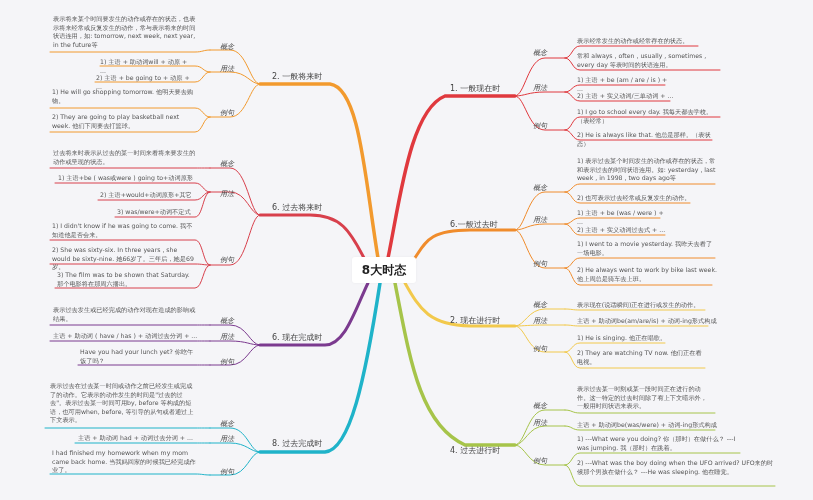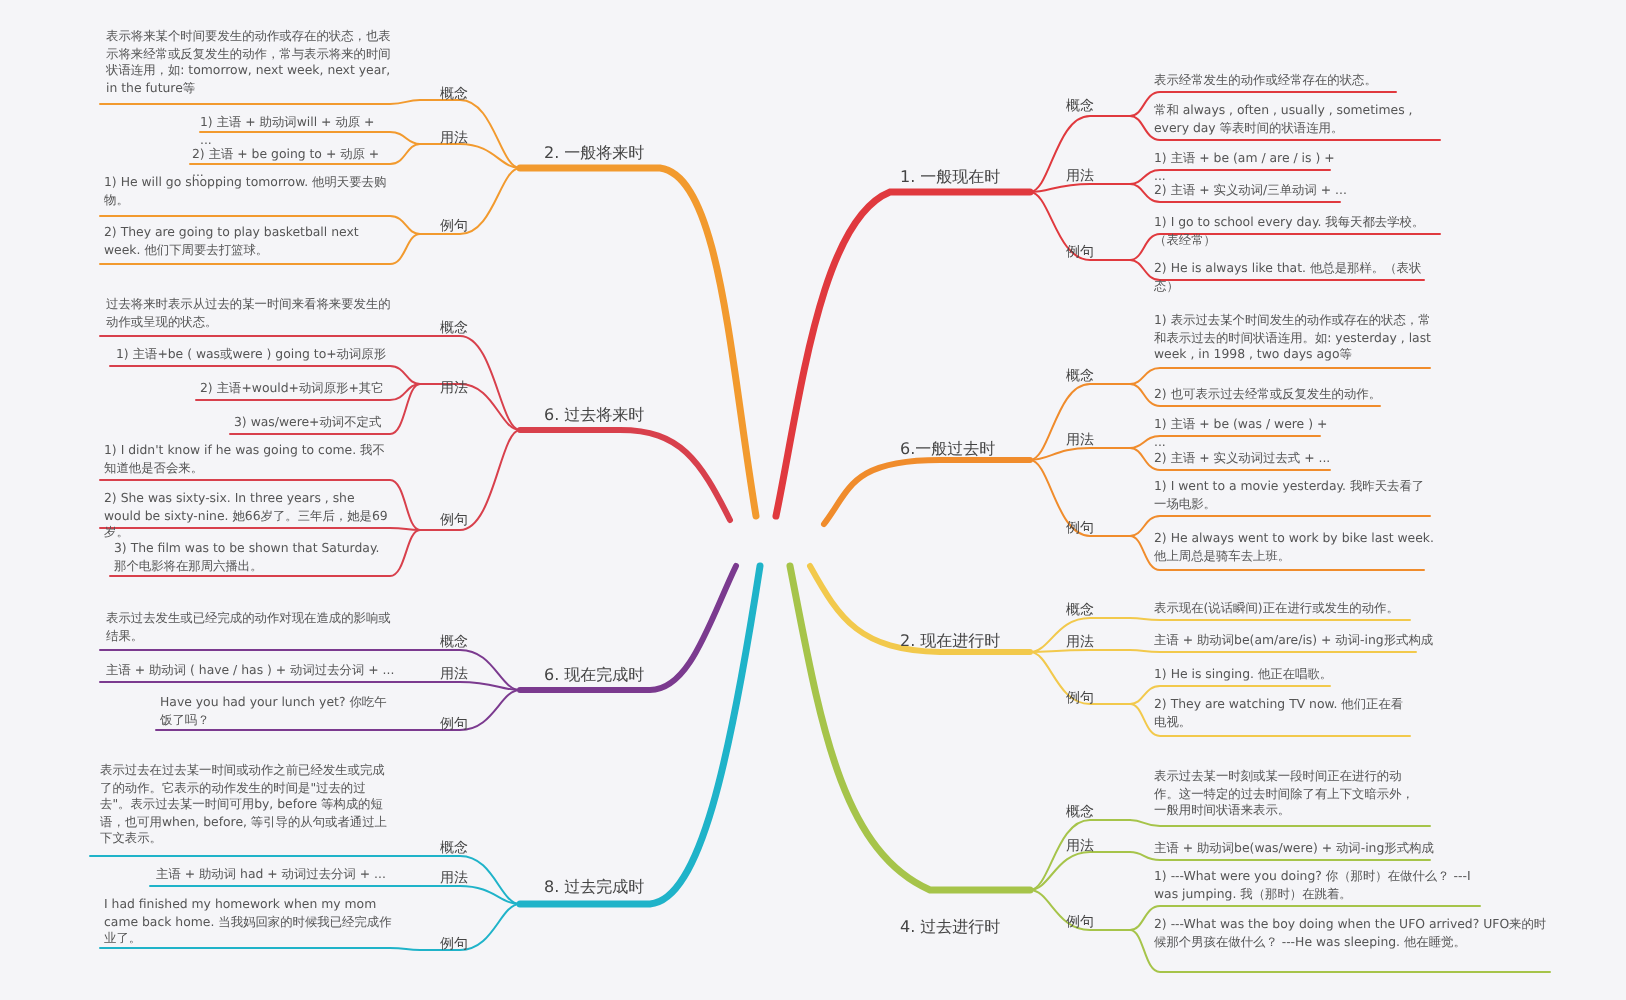--- a/index.html
+++ b/index.html
@@ -2,21 +2,21 @@
 <html><head>
 <meta charset="utf-8">
 <style>
   html, body { margin:0; padding:0; }
   body { width:813px; height:500px; background:#f5f5f8; position:relative; overflow:hidden;
          font-family:"DejaVu Sans","Liberation Sans",sans-serif; color:#333; }
   #canvas { position:absolute; left:0; top:0; width:813px; height:500px; }
   svg { position:absolute; left:0; top:0; }
   .txt { position:absolute; font-size:6.4px; line-height:9px; color:#444; white-space:normal; }
   .leaf { font-size:6.2px; line-height:8.6px; color:#555; }
-  .cat { position:absolute; font-size:7px; color:#444; white-space:nowrap; }
+  .cat { position:absolute; font-size:7px; color:#444; white-space:nowrap;font-style:italic; }
   .branch { position:absolute; font-size:8px; color:#444; white-space:nowrap; }
   .center { position:absolute; left:352px; top:257px; width:64px; height:26px; background:#fff;
             border-radius:3px; font-size:12px; font-weight:bold; color:#222; display:flex;
             align-items:center; justify-content:center; box-shadow:0 0 3px rgba(0,0,0,0.05); }
 </style>
 </head>
 <body>
 
 <div id="canvas">
 <svg width="813" height="500" viewBox="0 0 813 500">
@@ -112,20 +112,21 @@
       <path d="M260 452 C 250 452, 247 428, 230 428 L 210 428"></path>
       <path d="M260 452 C 250 452, 247 443, 230 443 L 210 443"></path>
       <path d="M260 452 C 250 452, 247 475, 230 475 L 210 475"></path>
       <path d="M210 428 C 203 428, 203 428, 195 428 L 45 428"></path>
       <path d="M210 443 C 203 443, 203 443, 195 443 L 75 443"></path>
       <path d="M210 475 C 203 475, 203 474, 195 474 L 50 474"></path>
     </g>
   </g>
 </svg>
 
+<div class="center">8大时态</div>
 
 <div class="branch" style="left:450px;top:83px">1. 一般现在时</div>
 <div class="cat" style="left:533px;top:48px">概念</div>
 <div class="cat" style="left:533px;top:83px">用法</div>
 <div class="cat" style="left:533px;top:121px">例句</div>
 <div class="txt leaf" style="left:577px;top:37px;width:125px">表示经常发生的动作或经常存在的状态。</div>
 <div class="txt leaf" style="left:577px;top:52px;width:145px">常和 always , often , usually , sometimes , every day 等表时间的状语连用。</div>
 <div class="txt leaf" style="left:577px;top:76px;width:95px">1) 主语 + be (am / are / is ) + ...</div>
 <div class="txt leaf" style="left:577px;top:92px;width:100px">2) 主语 + 实义动词/三单动词 + ...</div>
 <div class="txt leaf" style="left:577px;top:108px;width:145px">1) I go to school every day. 我每天都去学校。（表经常）</div>
@@ -144,21 +145,21 @@
 
 <div class="branch" style="left:450px;top:315px">2. 现在进行时</div>
 <div class="cat" style="left:533px;top:300px">概念</div>
 <div class="cat" style="left:533px;top:316px">用法</div>
 <div class="cat" style="left:533px;top:344px">例句</div>
 <div class="txt leaf" style="left:577px;top:301px;width:135px">表示现在(说话瞬间)正在进行或发生的动作。</div>
 <div class="txt leaf" style="left:577px;top:317px;width:140px">主语 + 助动词be(am/are/is) + 动词-ing形式构成</div>
 <div class="txt leaf" style="left:577px;top:334px;width:95px">1) He is singing. 他正在唱歌。</div>
 <div class="txt leaf" style="left:577px;top:349px;width:130px">2) They are watching TV now. 他们正在看电视。</div>
 
-<div class="branch" style="left:450px;top:458px">4. 过去进行时</div>
+<div class="branch" style="left:450px;top:445px">4. 过去进行时</div>
 <div class="cat" style="left:533px;top:401px">概念</div>
 <div class="cat" style="left:533px;top:418px">用法</div>
 <div class="cat" style="left:533px;top:456px">例句</div>
 <div class="txt leaf" style="left:577px;top:385px;width:135px">表示过去某一时刻或某一段时间正在进行的动作。这一特定的过去时间除了有上下文暗示外，一般用时间状语来表示。</div>
 <div class="txt leaf" style="left:577px;top:421px;width:145px">主语 + 助动词be(was/were) + 动词-ing形式构成</div>
 <div class="txt leaf" style="left:577px;top:435px;width:165px">1) ---What were you doing? 你（那时）在做什么？ ---I was jumping. 我（那时）在跳着。</div>
 <div class="txt leaf" style="left:577px;top:459px;width:200px">2) ---What was the boy doing when the UFO arrived? UFO来的时候那个男孩在做什么？ ---He was sleeping. 他在睡觉。</div>
 
 <div class="branch" style="left:272px;top:71px">2. 一般将来时</div>
 <div class="cat" style="left:220px;top:42px">概念</div>

